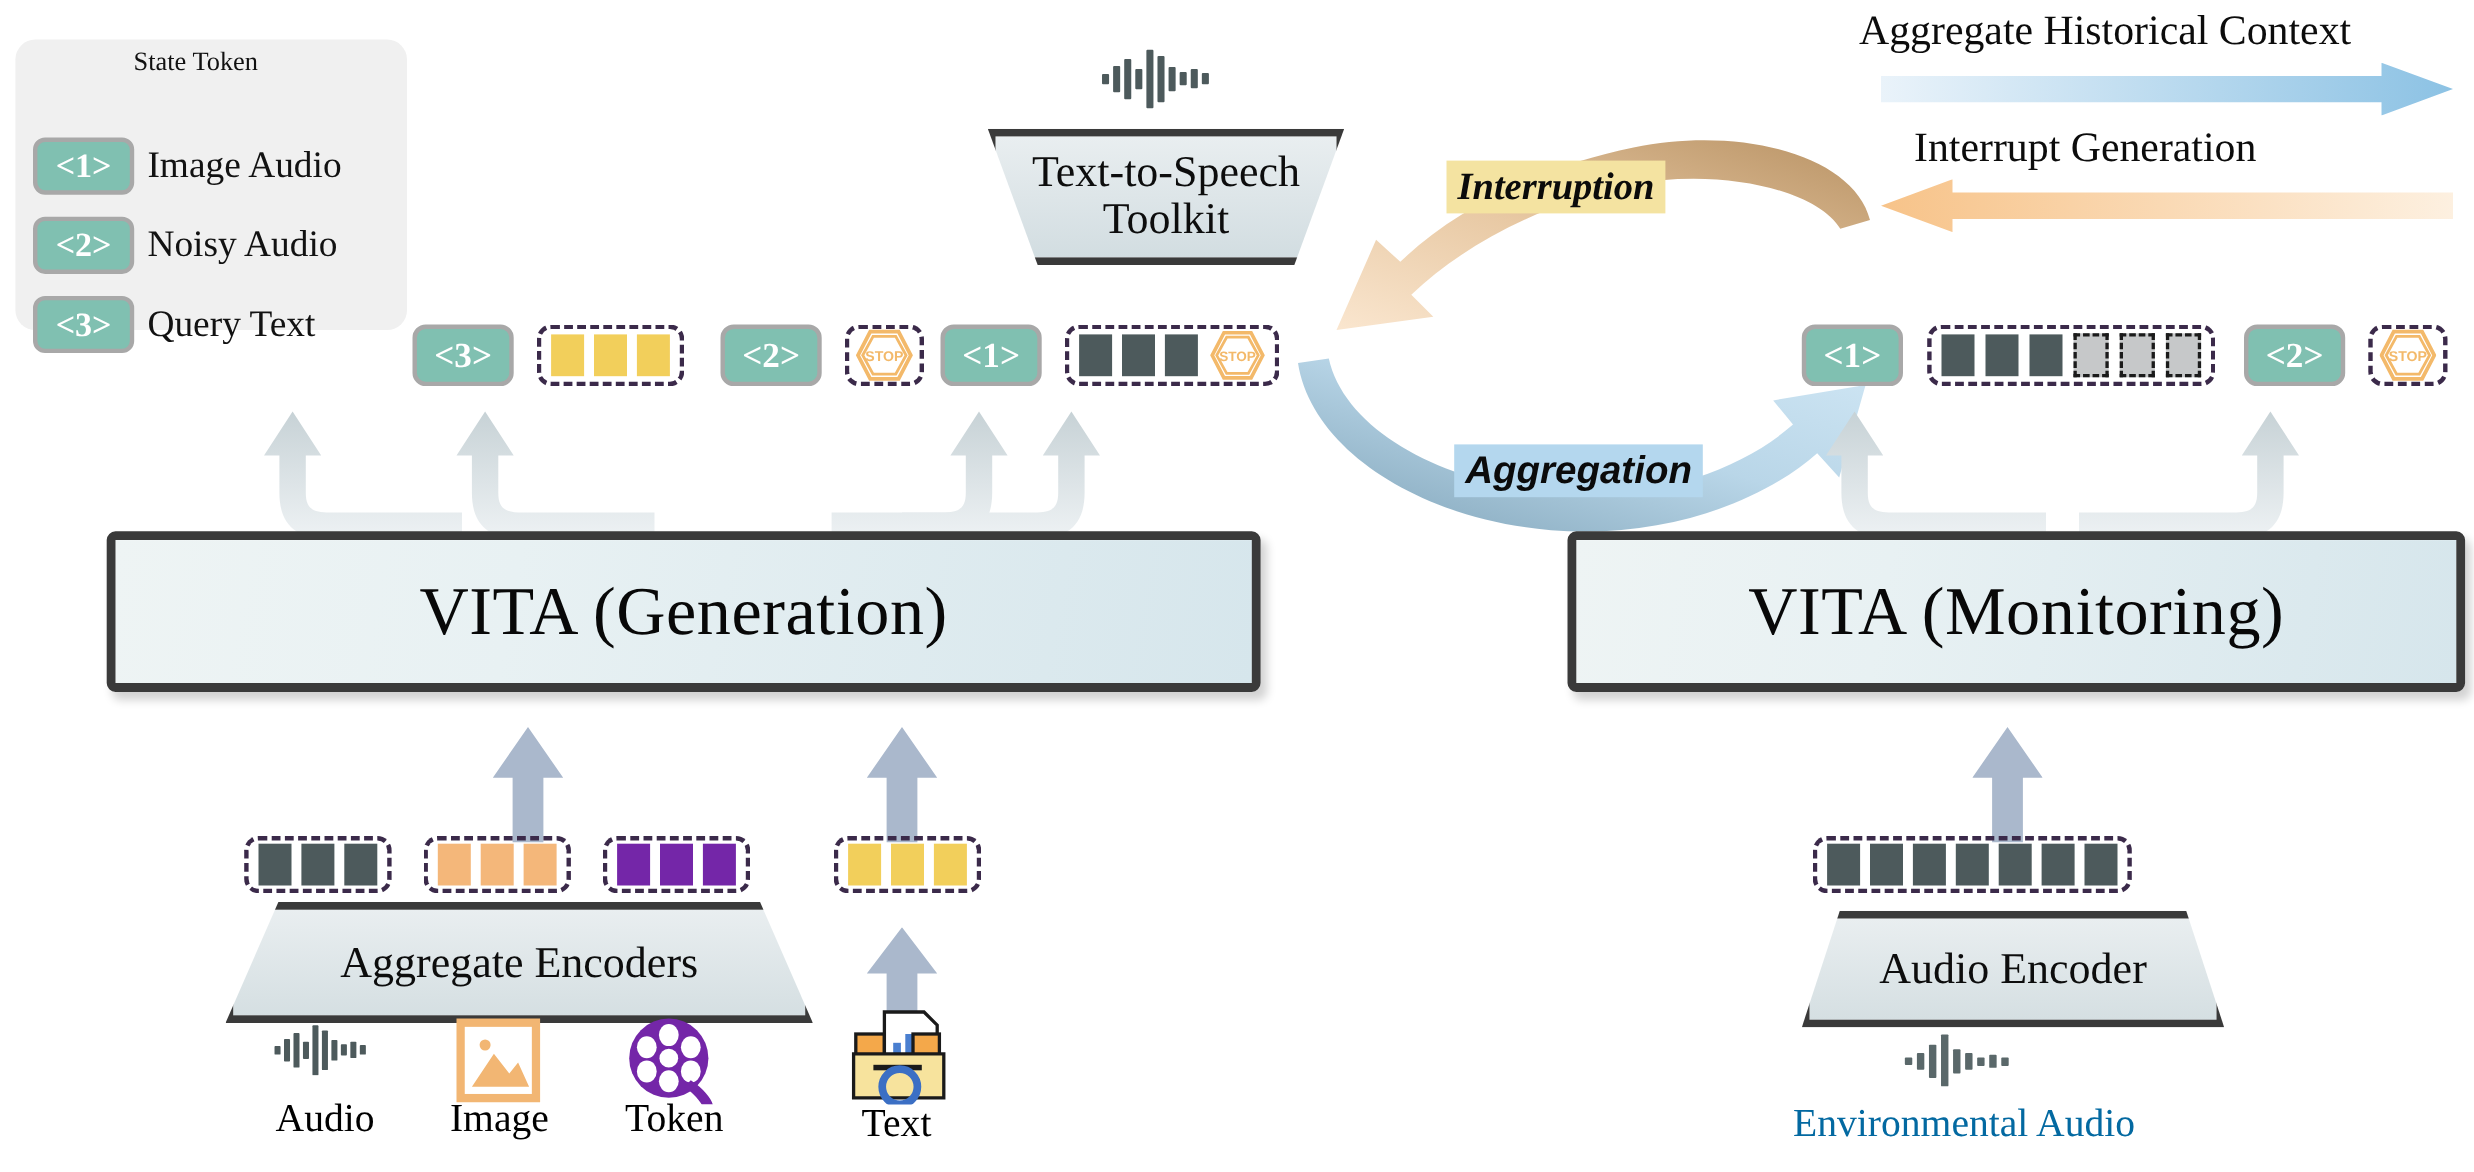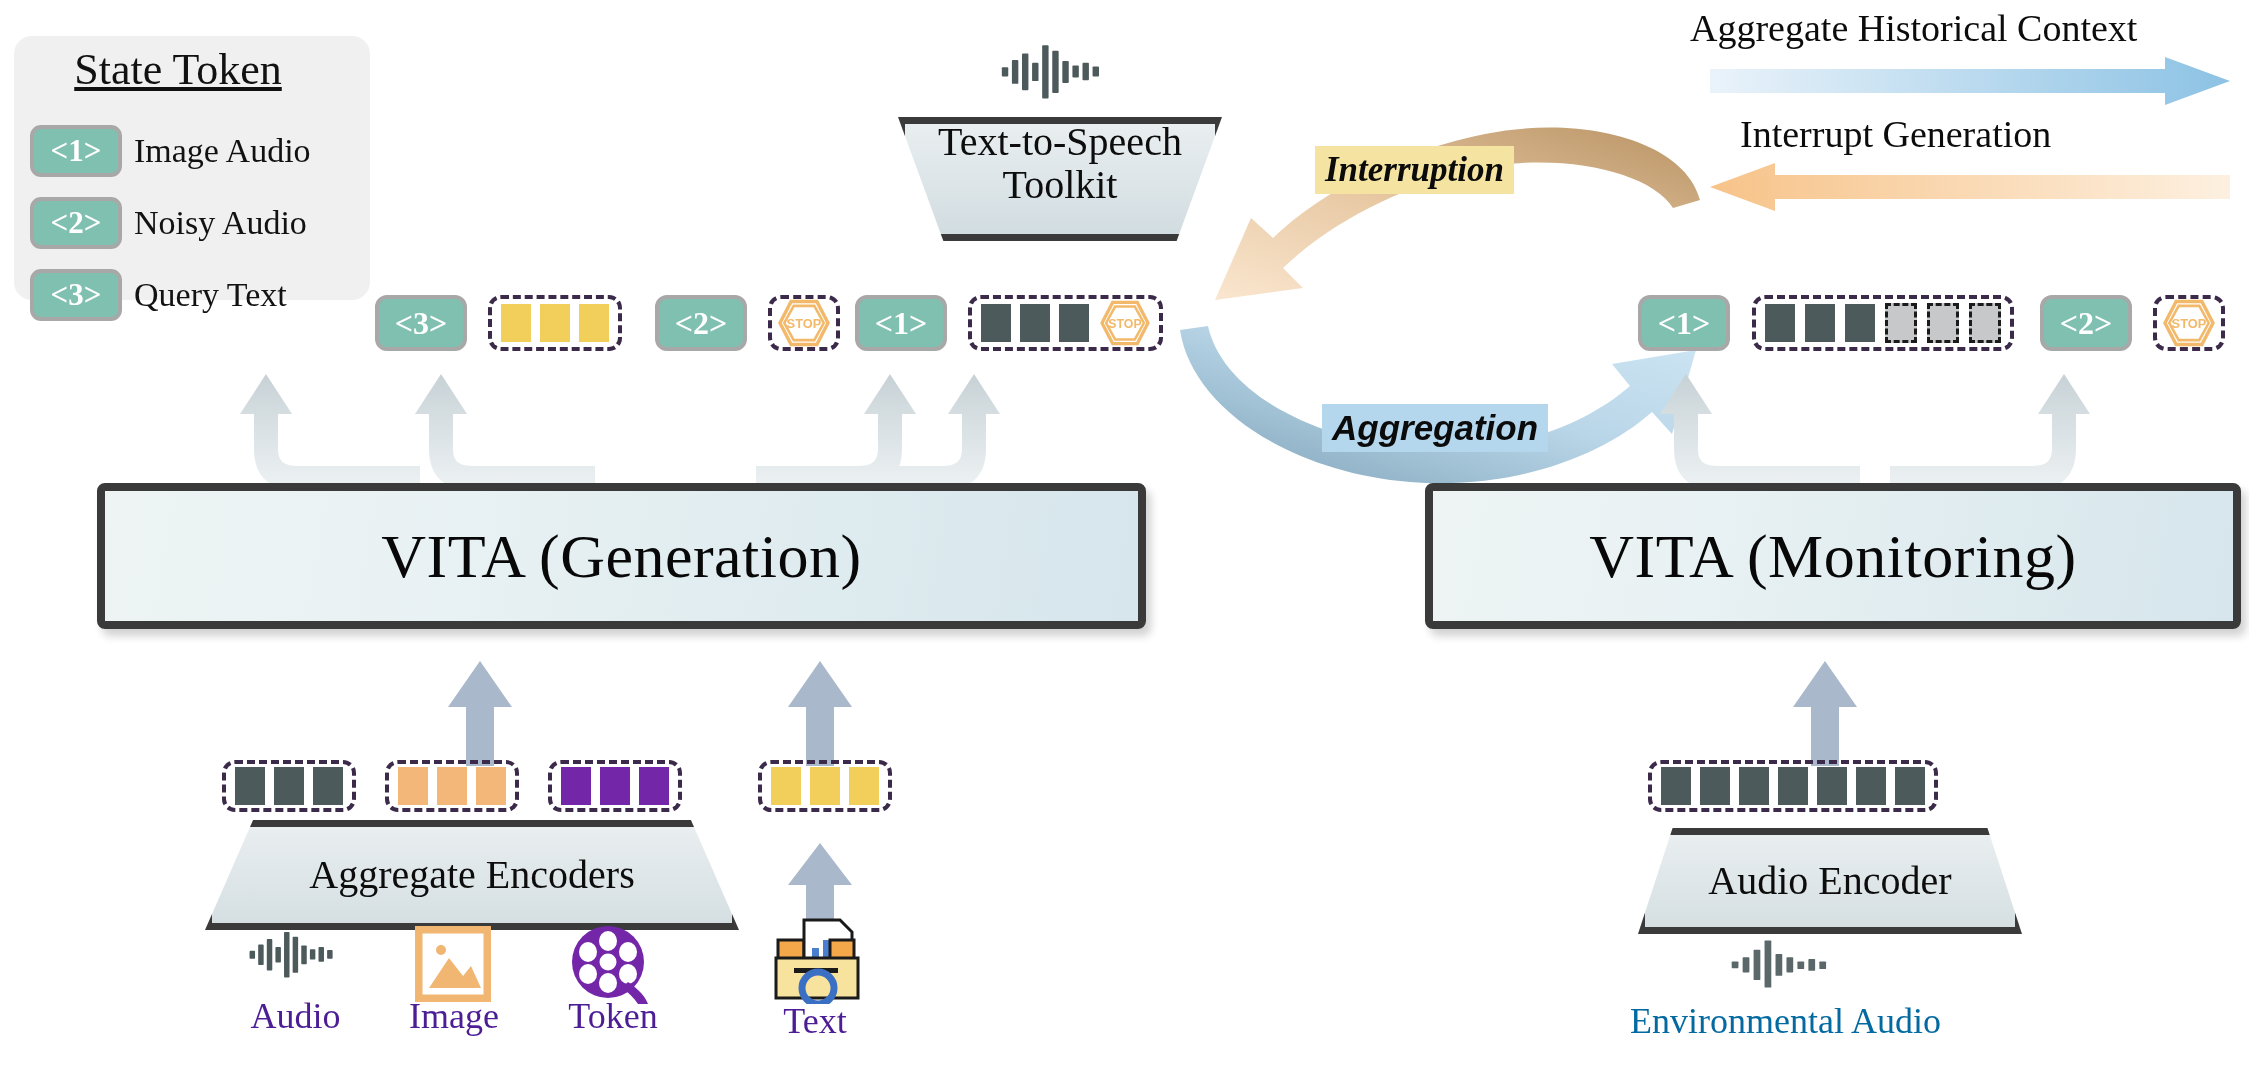--- a/index.html
+++ b/index.html
@@ -2,21 +2,21 @@
 <html><head>
 <meta charset="utf-8">
 <style>
   html,body{margin:0;padding:0;background:#ffffff;}
   body{width:2249px;height:1065px;position:relative;overflow:hidden;
        font-family:"Liberation Serif","DejaVu Serif",serif;}
   .abs{position:absolute;}
 
   
   #legend-panel{left:14px;top:36px;width:356px;height:264px;background:#f0f0f0;border-radius:18px;}
-  #legend-title{left:0;top:44px;width:356px;text-align:center;font-size:44px;color:#111;text-decoration:underline;}
+  #legend-title{left:0;top:44px;width:356px;text-align:center;font-size:24px;color:#111;}
   .legend-row{display:flex;align-items:center;}
   .state-chip{
     width:92px;height:52px;border-radius:11px;background:#80c0b1;
     border:4px solid #a8a8a8;box-sizing:border-box;
     color:#ffffff;font-size:31px;font-weight:bold;
     display:flex;align-items:center;justify-content:center;
     font-family:"Liberation Serif",serif;
   }
   .legend-label{margin-left:12px;font-size:34px;color:#121212;white-space:nowrap;}
 
@@ -36,21 +36,21 @@
   .sq.gold{background:#f2cf5b;}
   .sq.orange{background:#f4b77a;}
   .sq.purple{background:#7426a8;}
   .sq.gray-dashed{background:#c6c8c9;border:3px dashed #1b1b1b;box-sizing:border-box;width:32px;height:40px;}
 
   
   .trap-down{ 
     background:linear-gradient(180deg,#e9eef0 0%,#d2dde1 100%);
     border:7px solid #3a3a3a;
     clip-path:polygon(0 0,100% 0,86% 100%,14% 100%);
-    display:flex;align-items:flex-start;justify-content:center;text-align:center;
+    display:flex;align-items:center;justify-content:center;text-align:center;
   }
   .trap-up{ 
     background:linear-gradient(180deg,#e9eef0 0%,#d5dfe2 100%);
     border:7px solid #3a3a3a;
     clip-path:polygon(9% 0,91% 0,100% 100%,0 100%);
     display:flex;align-items:center;justify-content:center;
   }
   .trap-label{font-size:40px;color:#0d0d0d;line-height:1.08;}
 
   
@@ -68,21 +68,21 @@
     font-style:italic;font-weight:bold;font-size:35px;color:#0b0b0b;
     padding:4px 10px;white-space:nowrap;
   }
   .hl-yellow{background:#f4e3a1;}
   .hl-blue{background:#b4d7ee;}
 
   
   .tr-text{font-size:38px;color:#0c0c0c;white-space:nowrap;}
 
   
-  .modal-cap{font-size:36px;color:#4c1d95;text-align:center;white-space:nowrap;}
+  .modal-cap{font-size:36px;color:#000000;text-align:center;white-space:nowrap;}
   #env-audio-caption{font-size:36px;color:#0369a1;white-space:nowrap;}
 </style>
 </head>
 <body>
 
 <svg width="0" height="0" style="position:absolute" aria-hidden="true">
   <defs>
     <symbol id="sym-stop" viewBox="0 0 60 56">
       <polygon points="15,3 45,3 58,28 45,53 15,53 2,28" fill="none" stroke="#f3b96a" stroke-width="4"></polygon>
       <polygon points="18,8 42,8 53,28 42,48 18,48 7,28" fill="none" stroke="#f3b96a" stroke-width="3"></polygon>

